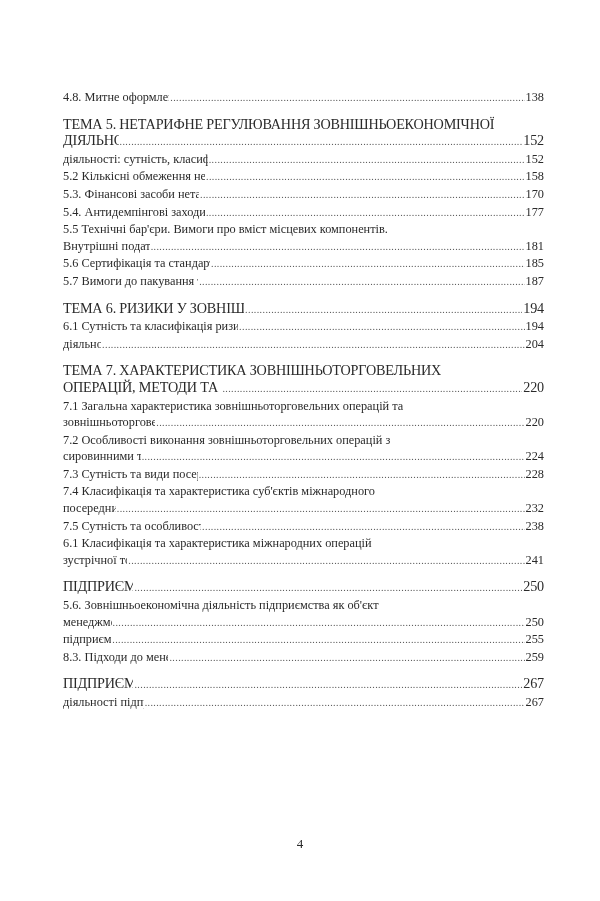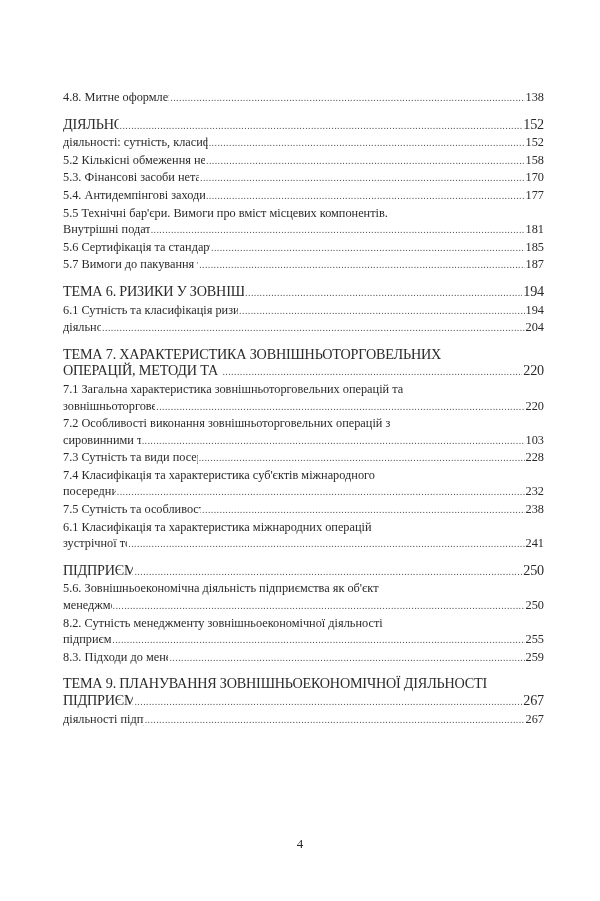--- a/index.html
+++ b/index.html
@@ -22,20 +22,21 @@
 
 <div class="page" id="toc">
     <div class="entry first">
       <div class="toc-line">
         <span class="txt">4.8. Митне оформлення і контроль</span>
         <span class="dots"></span>
         <span class="num">138</span>
       </div>
     </div>
     <div class="topic">
+      <div class="cont">ТЕМА 5. НЕТАРИФНЕ РЕГУЛЮВАННЯ ЗОВНІШНЬОЕКОНОМІЧНОЇ</div>
       <div class="toc-line">
         <span class="txt">ДІЯЛЬНОСТІ</span>
         <span class="dots"></span>
         <span class="num">152</span>
       </div>
     </div>
     <div class="entry">
       <div class="toc-line">
         <span class="txt">діяльності: сутність, класифікація та характеристика</span>
         <span class="dots"></span>
@@ -120,21 +121,21 @@
         <span class="txt">зовнішньоторговельних угод</span>
         <span class="dots"></span>
         <span class="num">220</span>
       </div>
     </div>
     <div class="entry">
       <div class="cont">7.2 Особливості виконання зовнішньоторговельних операцій з</div>
       <div class="toc-line">
         <span class="txt">сировинними товарами</span>
         <span class="dots"></span>
-        <span class="num">103</span>
+        <span class="num">224</span>
       </div>
     </div>
     <div class="entry">
       <div class="toc-line">
         <span class="txt">7.3 Сутність та види посередницької діяльності</span>
         <span class="dots"></span>
         <span class="num">228</span>
       </div>
     </div>
     <div class="entry">
@@ -169,36 +170,34 @@
     </div>
     <div class="entry">
       <div class="cont">5.6. Зовнішньоекономічна діяльність підприємства як об'єкт</div>
       <div class="toc-line">
         <span class="txt">менеджменту</span>
         <span class="dots"></span>
         <span class="num">250</span>
       </div>
     </div>
     <div class="entry">
-      <div class="cont">8.2. Сутність менеджменту зовнішньоекономічної діяльності</div>
       <div class="toc-line">
         <span class="txt">підприємства</span>
         <span class="dots"></span>
         <span class="num">255</span>
       </div>
     </div>
     <div class="entry">
       <div class="toc-line">
         <span class="txt">8.3. Підходи до менеджменту ЗЕД</span>
         <span class="dots"></span>
         <span class="num">259</span>
       </div>
     </div>
     <div class="topic">
-      <div class="cont">ТЕМА 9. ПЛАНУВАННЯ ЗОВНІШНЬОЕКОНОМІЧНОЇ ДІЯЛЬНОСТІ</div>
       <div class="toc-line">
         <span class="txt">ПІДПРИЄМСТВА</span>
         <span class="dots"></span>
         <span class="num">267</span>
       </div>
     </div>
     <div class="entry">
       <div class="toc-line">
         <span class="txt">діяльності підприємства</span>
         <span class="dots"></span>

